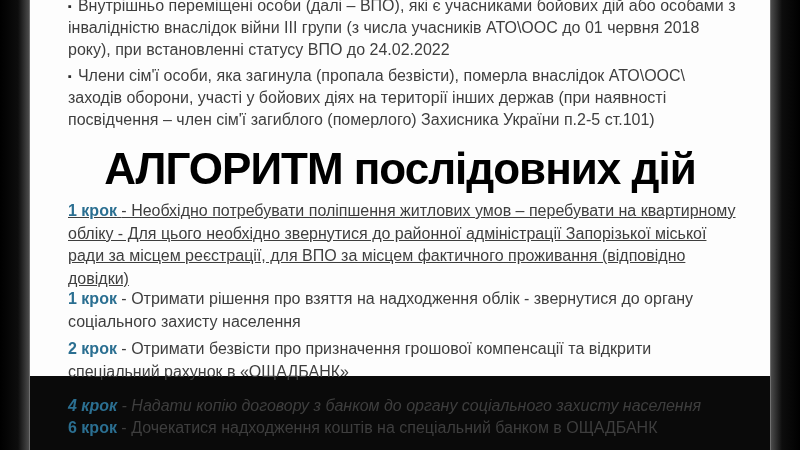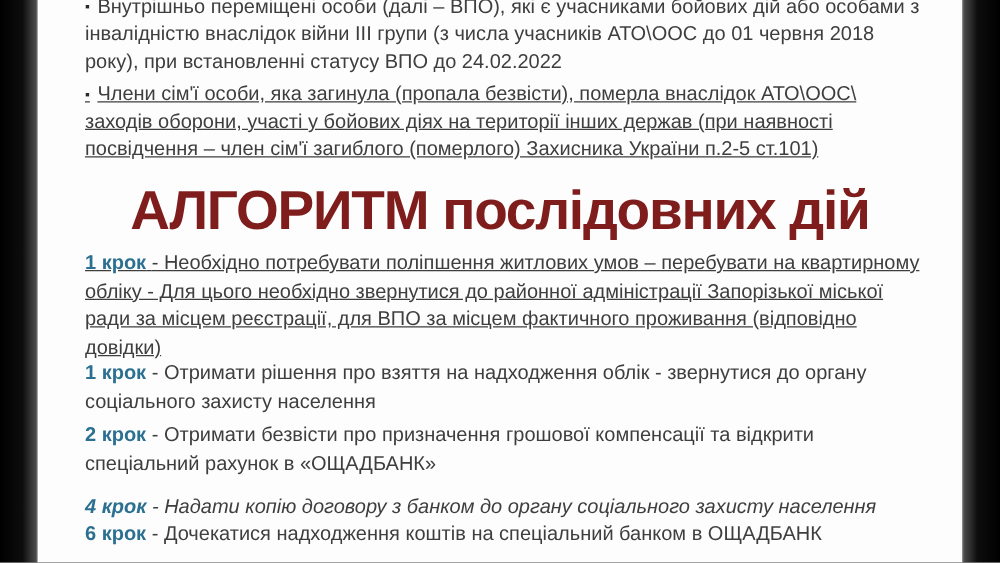--- a/index.html
+++ b/index.html
@@ -7,39 +7,39 @@
     position:relative;
     width:800px;height:450px;
     background:#0a0a0a;
     overflow:hidden;
     font-family:"Liberation Sans","DejaVu Sans",sans-serif;
   }
   .bar{position:absolute;top:0;bottom:0;width:30px;}
   .bar.left{left:0;background:linear-gradient(to right,#000 0%,#0d0d0d 60%,#4a4a4a 96%,#8a8a8a 100%);}
   .bar.right{right:0;background:linear-gradient(to left,#000 0%,#0d0d0d 60%,#4a4a4a 96%,#8a8a8a 100%);}
   .page{
-    position:absolute;left:30px;top:0;width:740px;height:450px;
+    position:absolute;left:30px;top:0;width:740px;height:376px;
     background:#fdfdfd;
   }
   .textblock{
     position:absolute;left:38px;width:672px;
     font-size:16px;line-height:22px;color:#3e3e3e;
     margin:0;
   }
   .bullet .marker{
     color:#2a2a2a;font-size:11px;vertical-align:1px;margin-right:6px;
   }
   .b1{top:-5px;}
-  .b2{top:65px;text-decoration:underline;}
+  .b2{top:65px;}
   .heading{
     position:absolute;left:0;right:0;top:143px;
     text-align:center;
     font-size:44px;line-height:52px;
     font-weight:bold;letter-spacing:-1px;
-    color:#7f1d1d;margin:0;
+    color:#000000;margin:0;
   }
   .step{line-height:22.5px;}
   .step .label{font-weight:bold;color:#2b6f91;}
   .s1{top:200px;text-decoration:underline;}
   .s2{top:288px;}
   .s3{top:338px;}
   .s4{top:395px;font-style:italic;}
   .s5{top:417px;}
 </style>
 </head>

